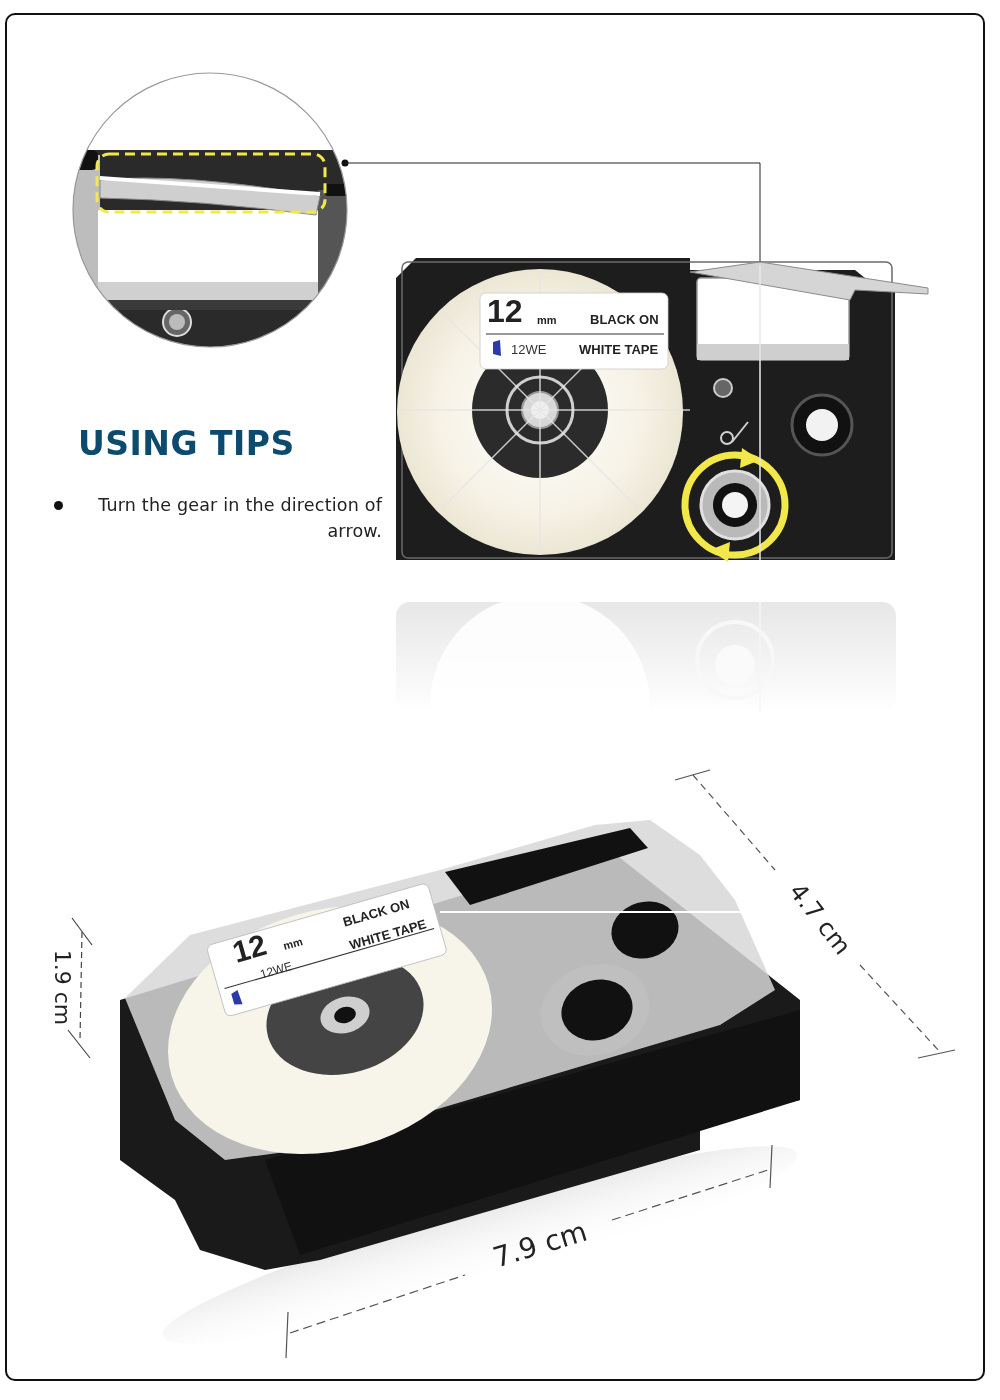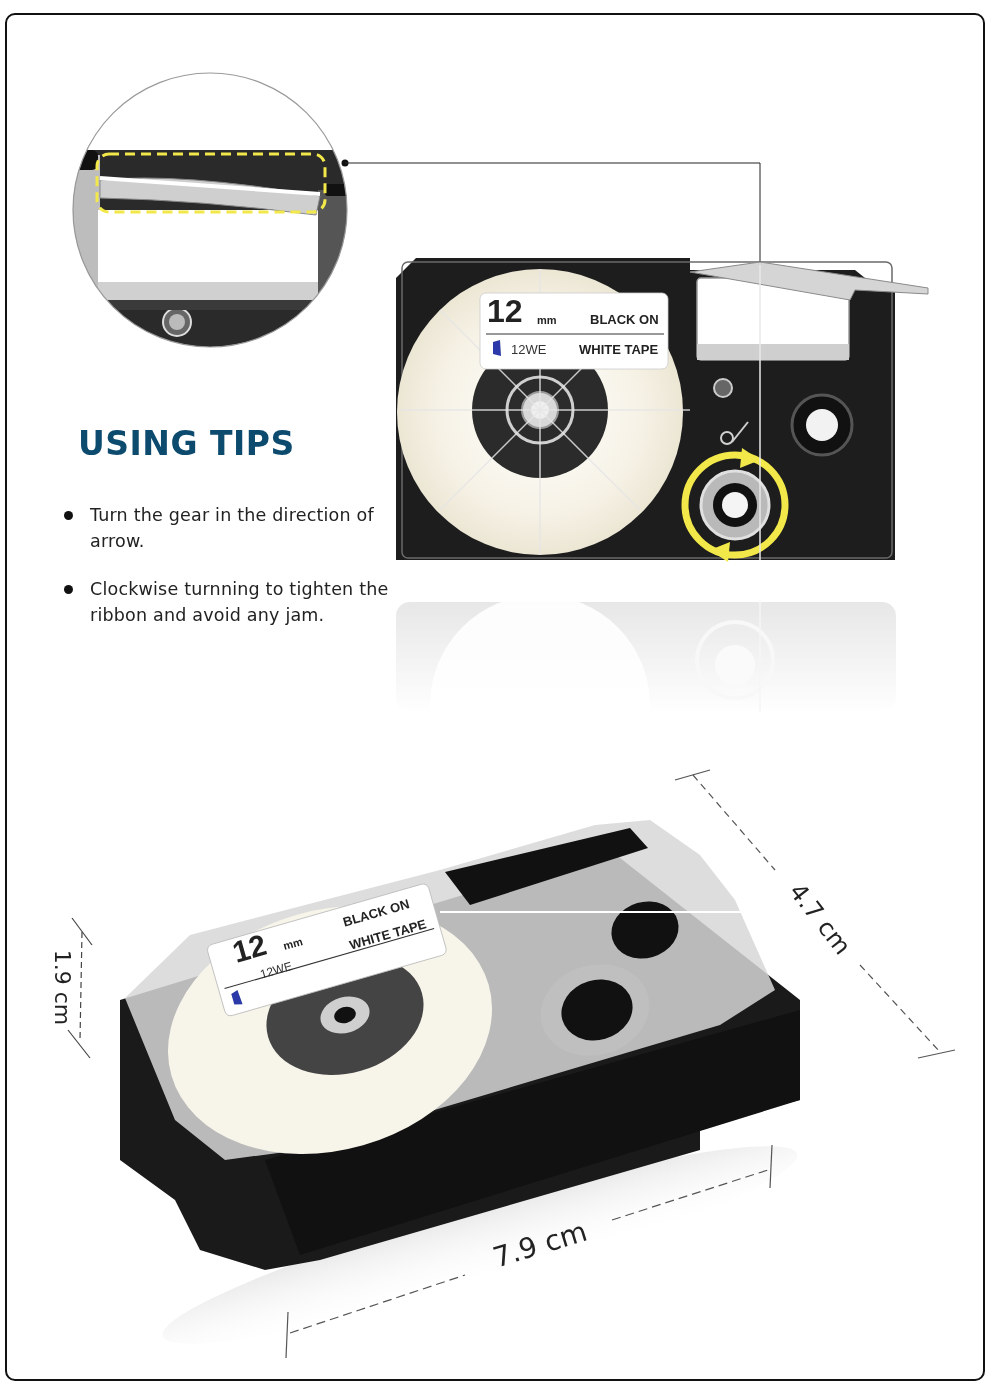--- a/index.html
+++ b/index.html
@@ -1,20 +1,20 @@
 <!DOCTYPE html>
 <html><head>
 <meta charset="utf-8">
 <style>
   html, body { margin:0; padding:0; background:#ffffff; }
   body { width:1000px; height:1400px; position:relative; overflow:hidden; font-family:"DejaVu Sans", sans-serif; }
   .frame { position:absolute; left:5px; top:13px; width:980px; height:1368px; border:2px solid #111; border-radius:10px; box-sizing:border-box; background:#fff; }
   .abs { position:absolute; }
   .tips-title { left:78px; top:424px; font-family:"DejaVu Sans", sans-serif; font-weight:bold; font-size:33px; letter-spacing:0.5px; color:#0c4a6e; }
-  .tips-list { left:52px; top:492px; width:330px; margin:10px; padding:0; list-style:none; }
+  .tips-list { left:52px; top:492px; width:330px; margin:0; padding:0; list-style:none;text-align:right; }
   .tips-list li { position:relative; padding-left:28px; font-size:17.5px; line-height:26px; color:#222; margin-bottom:22px; font-family:"DejaVu Sans", sans-serif; letter-spacing:0.2px; }
   .tips-list li .dot { position:absolute; left:2px; top:9px; width:9px; height:9px; border-radius:50%; background:#111; }
   .dim { font-family:"DejaVu Sans", sans-serif; color:#222; white-space:nowrap; }
   svg { position:absolute; left:0; top:0; }
 </style>
 </head>
 <body>
 
 <div class="frame"></div>
 
@@ -182,18 +182,17 @@
   <span class="abs" style="left:8px;top:22px;font-family:'Liberation Sans',sans-serif;font-weight:bold;font-size:30px;color:#222;">12</span>
   <span class="abs" style="left:58px;top:40px;font-family:'Liberation Sans',sans-serif;font-weight:bold;font-size:11px;color:#222;">mm</span>
   <span class="abs" style="left:122px;top:32px;font-family:'Liberation Sans',sans-serif;font-weight:bold;font-size:13px;color:#222;">BLACK ON</span>
   <span class="abs" style="left:122px;top:56px;font-family:'Liberation Sans',sans-serif;font-weight:bold;font-size:13px;color:#222;">WHITE TAPE</span>
   <span class="abs" style="left:28px;top:60px;font-family:'Liberation Sans',sans-serif;font-size:12px;color:#333;">12WE</span>
 </div>
 
 <div class="abs tips-title">USING TIPS</div>
 <ul class="abs tips-list">
   <li><span class="dot"></span><span>Turn the gear in the direction of arrow.</span></li>
-  <li><span class="dot"></span><span>Clockwise turnning to tighten the ribbon and avoid any jam.</span></li>
 </ul>
 
 <div class="abs dim" style="left:22px;top:975px;font-size:22px;transform:rotate(90deg);transform-origin:center;width:80px;text-align:center;">1.9 cm</div>
 <div class="abs dim" style="left:770px;top:905px;font-size:24px;transform:rotate(52deg);transform-origin:center;width:100px;text-align:center;">4.7 cm</div>
 <div class="abs dim" style="left:480px;top:1228px;font-size:28px;transform:rotate(-17deg);transform-origin:center;width:120px;text-align:center;">7.9 cm</div>
 
 </body></html>

